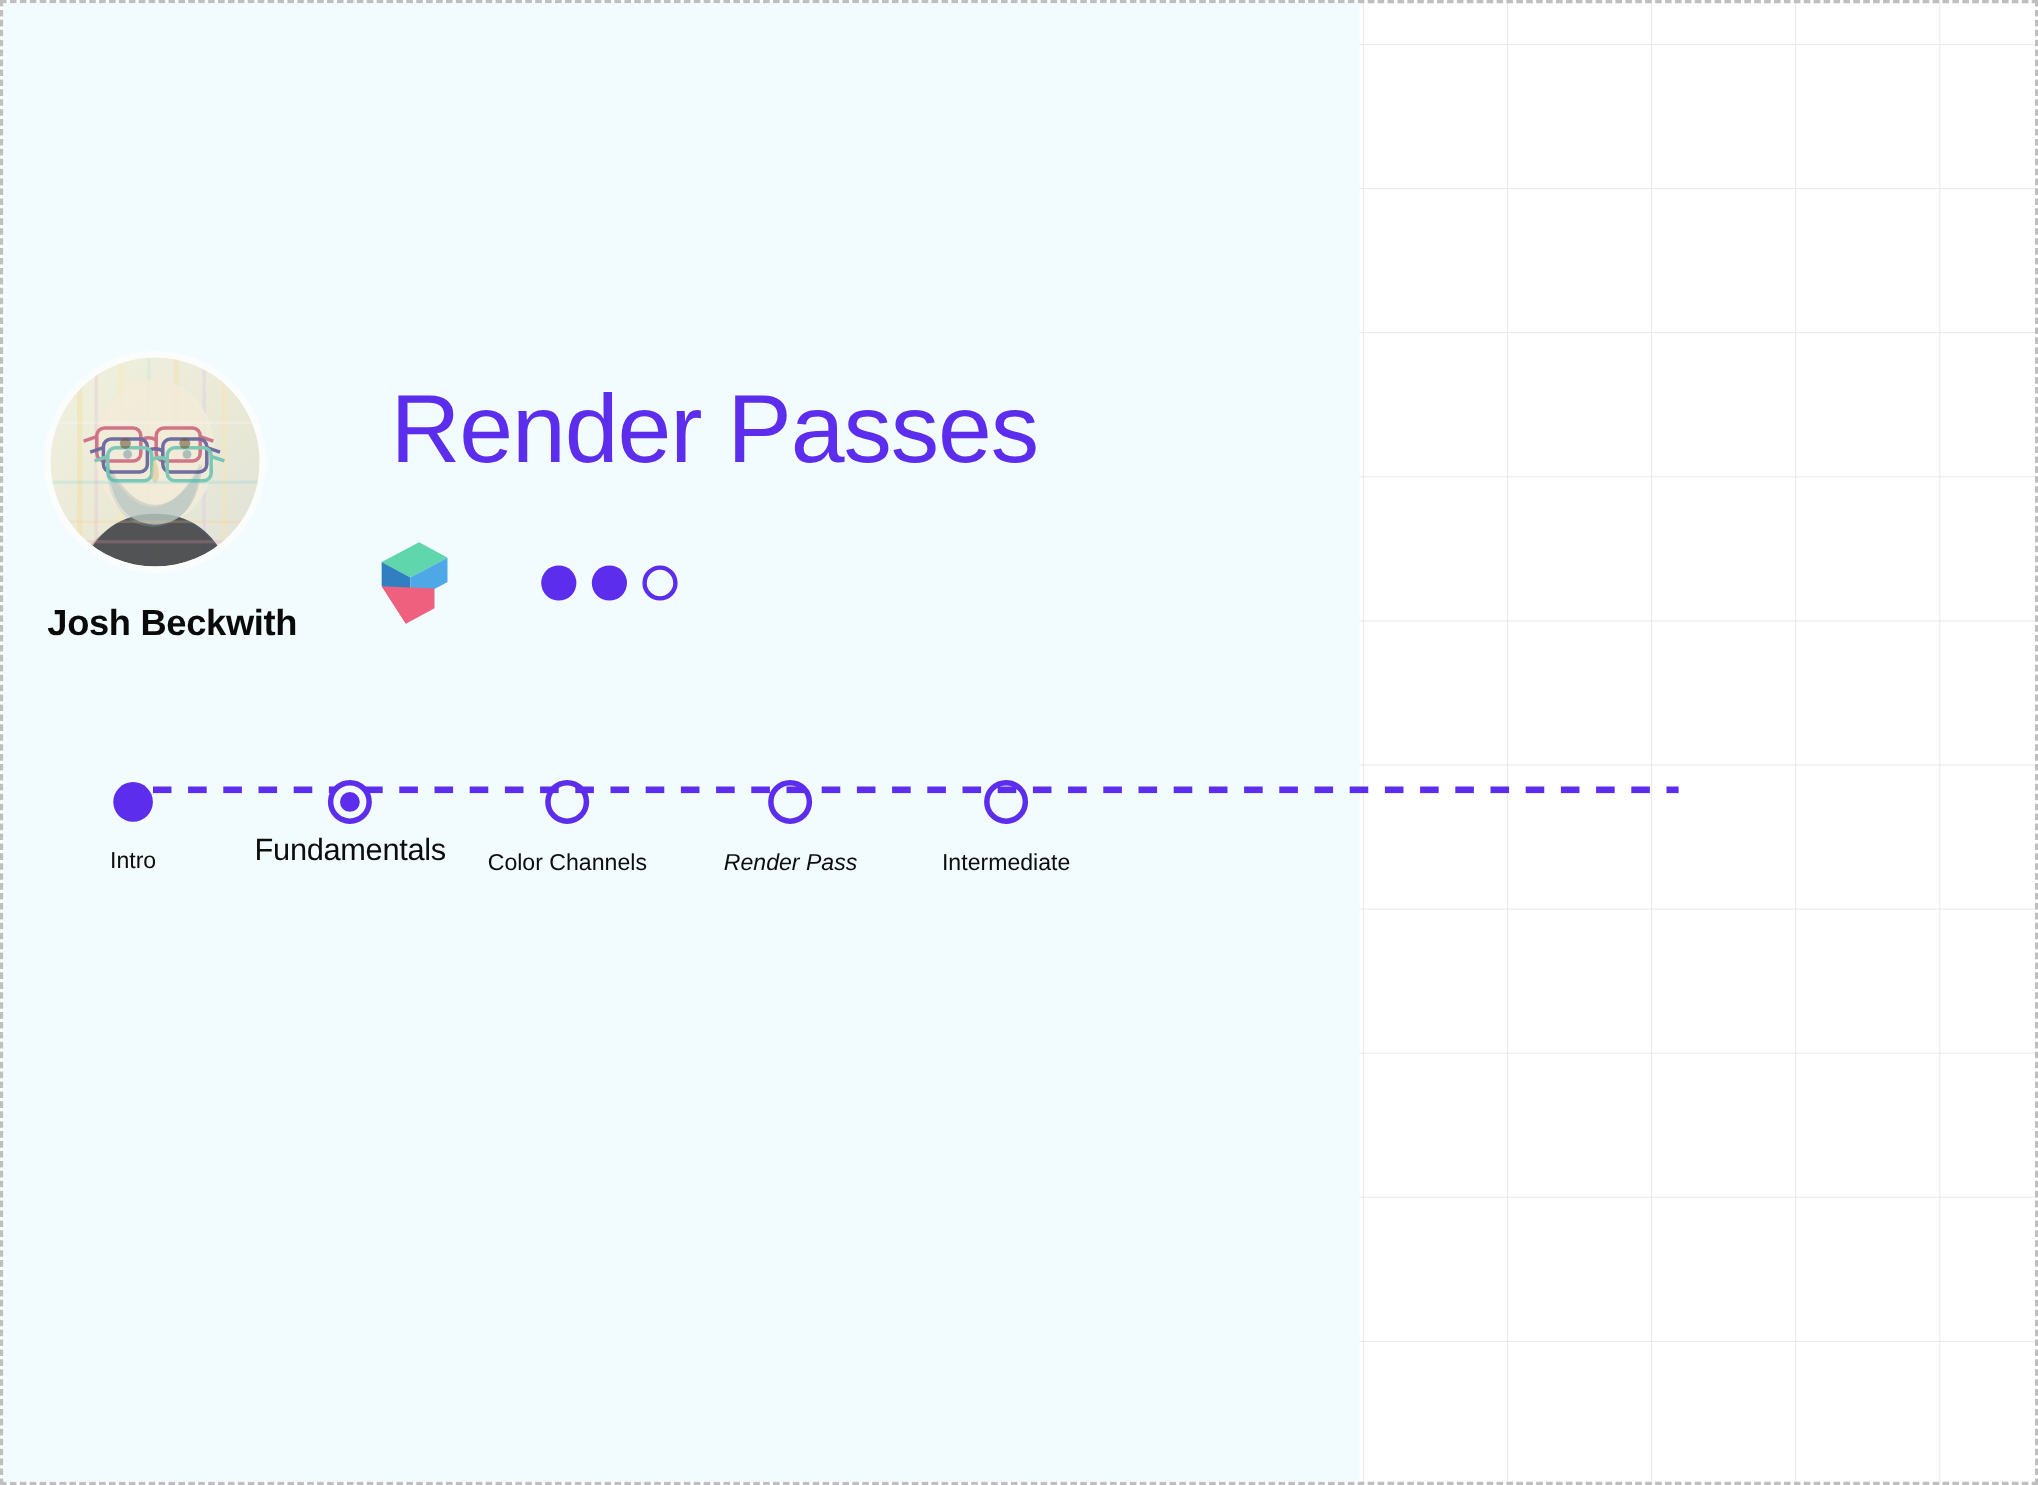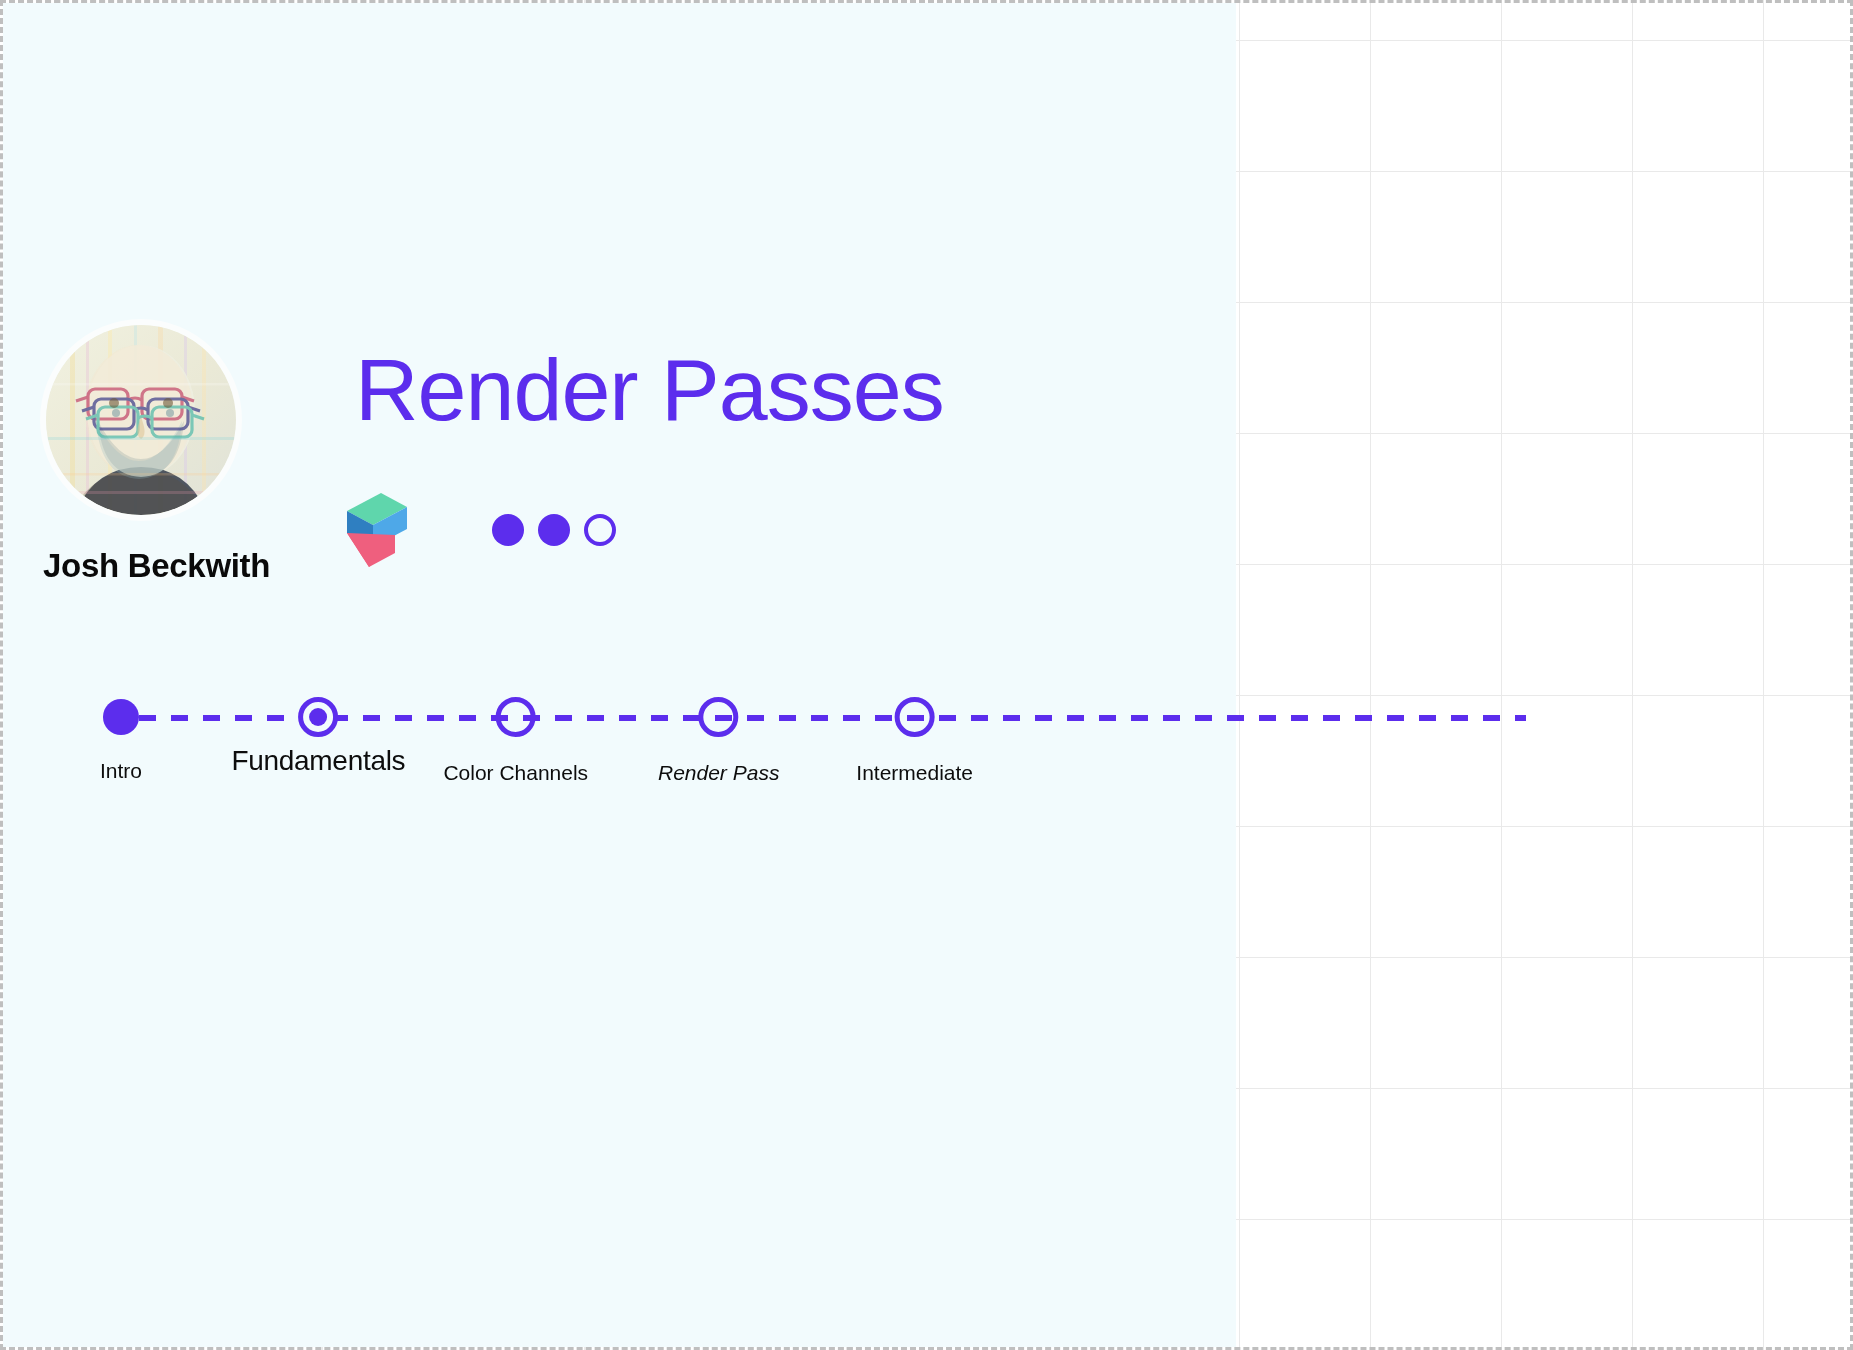--- a/index.html
+++ b/index.html
@@ -138,21 +138,21 @@
     left: 18px;
     top: 40px;
     width: 1387px;
     height: 6px;
     background-image: linear-gradient(to right, #5c2ded 0 17px, transparent 17px 32px);
     background-size: 32px 6px;
     background-repeat: repeat-x;
   }
   .tl-step {
     position: absolute;
-    top: 0;
+    top: 12px;
     transform: translateX(-50%);
   }
   .tl-marker {
     position: relative;
     width: 40px;
     height: 40px;
     margin: 22px auto 0;
     border-radius: 50%;
     box-sizing: border-box;
     background: #f2fbfd;

